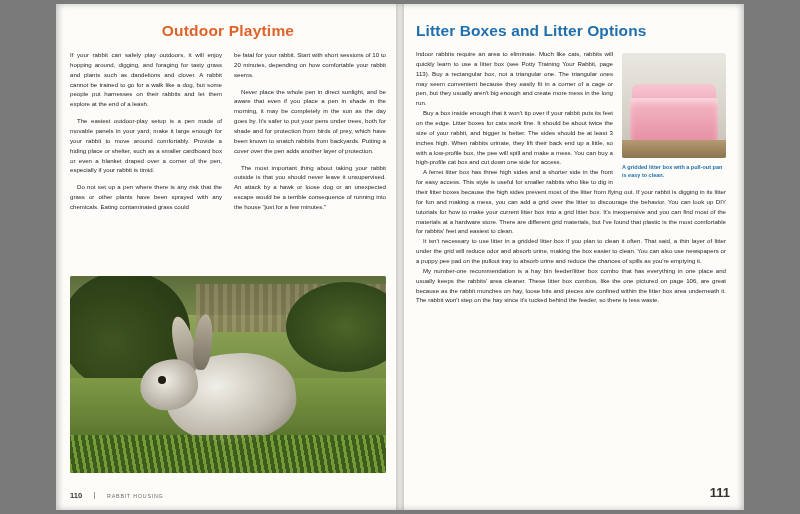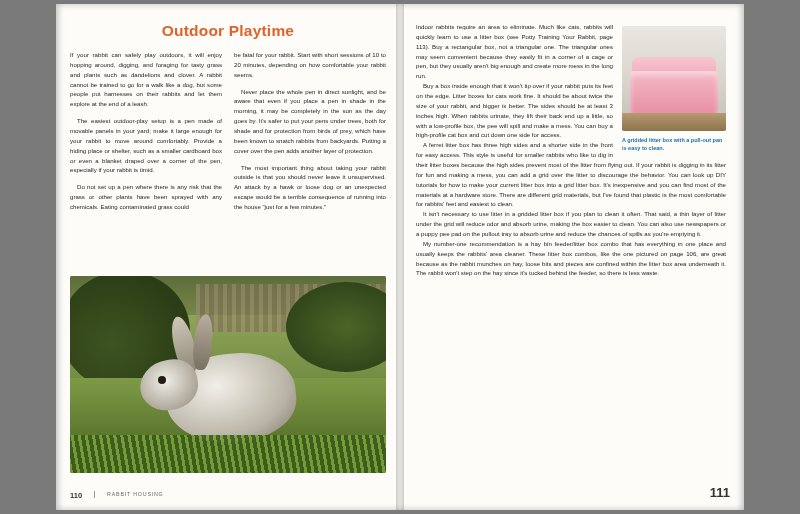--- a/index.html
+++ b/index.html
@@ -156,21 +156,21 @@
   .photo-left .frontgrass {
     position: absolute; left: 0; bottom: 0; width: 100%; height: 38px;
     background: repeating-linear-gradient(80deg, rgba(120,160,60,0.9) 0 3px, rgba(60,90,25,0.9) 3px 7px);
   }
 
   .folio-left {
     position: absolute;
     left: 14px;
     bottom: 10px;
     display: flex;
-    align-items: flex-start;
+    align-items: center;
     gap: 12px;
   }
   .folio-num {
     font-size: 7.5px;
     font-weight: bold;
     color: #333;
   }
   .folio-rule {
     display: inline-block;
     width: 1px;
@@ -291,20 +291,21 @@
 
     <div class="folio-left">
       <span class="folio-num">110</span>
       <span class="folio-rule"></span>
       <span class="folio-text">Rabbit Housing</span>
     </div>
   </div>
 
   <div class="page page-right">
     <div class="rp-inner">
+      <h2 class="heading-blue">Litter Boxes and Litter Options</h2>
       <div class="rp-body">
         <div class="wrap-float">
           <div class="photo-right">
             <div class="tray-back"></div>
             <div class="grid"></div>
             <div class="tray"></div>
             <div class="floor"></div>
           </div>
           <div class="caption">A gridded litter box with a pull-out pan is easy to clean.</div>
         </div>

